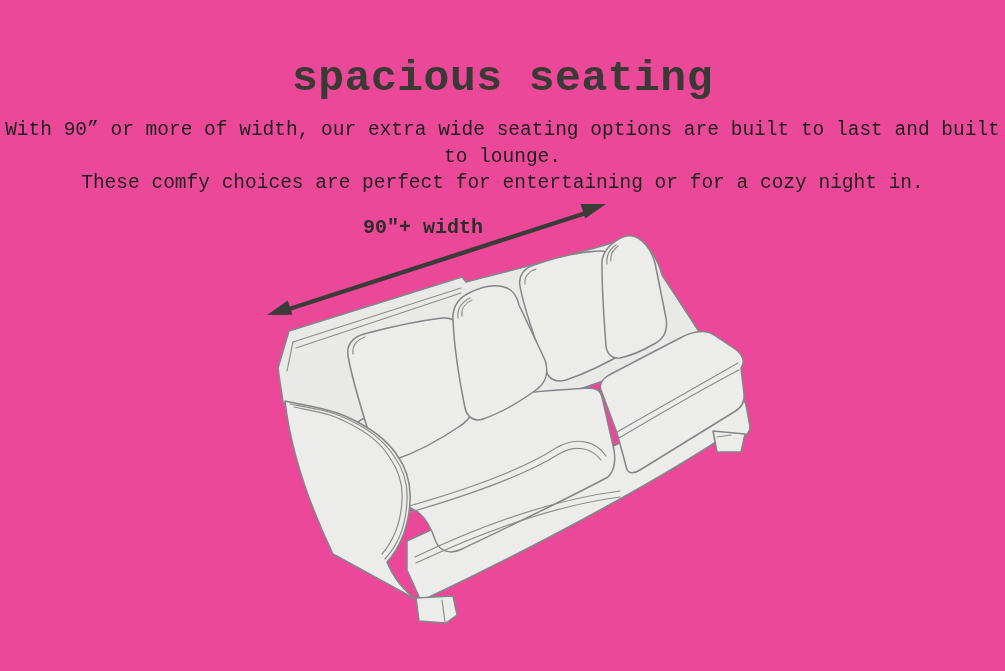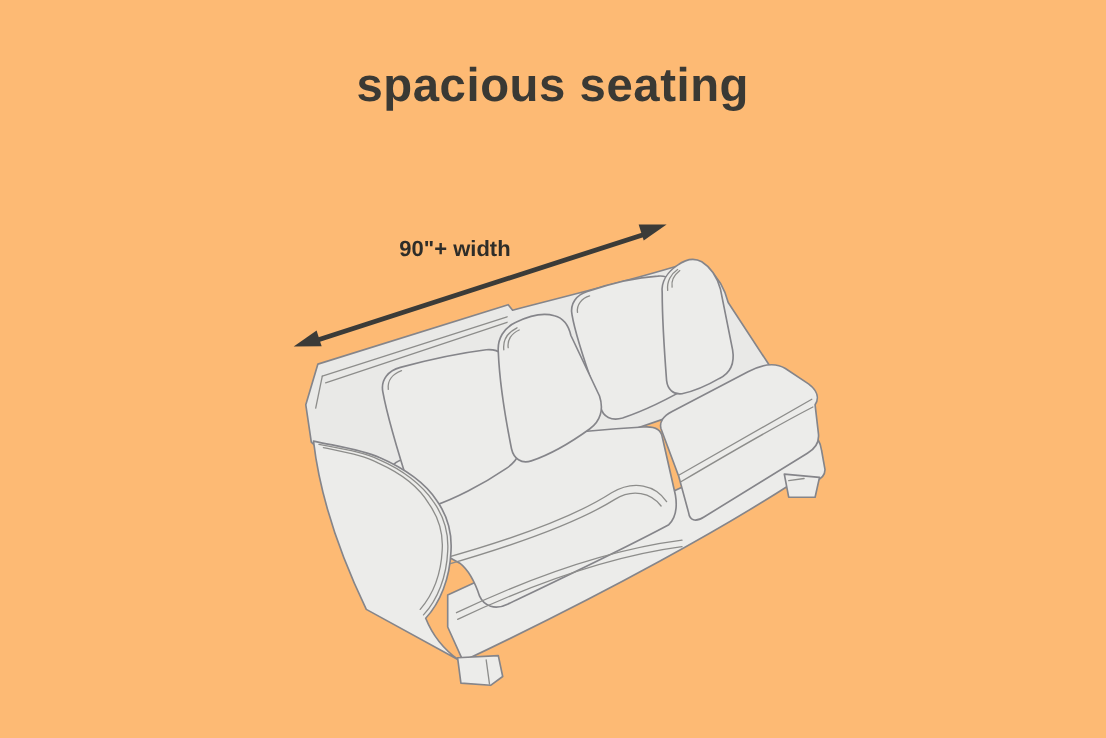--- a/index.html
+++ b/index.html
@@ -1,21 +1,21 @@
 <!DOCTYPE html>
 <html><head>
 <meta charset="utf-8">
 <style>
   html,body{margin:0;padding:0;background:#ffffff;}
   .page{
     position:relative;
     width:1005px;height:671px;
-    background:#fdba74;
+    background:#ec4899;
     overflow:hidden;
-    font-family:Liberation Sans, sans-serif;
+    font-family:Liberation Mono, monospace;
   }
   .title{
     position:absolute;left:0;right:0;top:54px;
     text-align:center;
     font-size:43px;font-weight:700;
     letter-spacing:0.5px;
     color:#3a3934;
   }
   .subtitle{
     position:absolute;left:0;right:0;top:117px;
@@ -38,20 +38,24 @@
   .arrowline{fill:none;stroke:#3b3b38;stroke-width:4.4;stroke-linecap:round;}
   .arrowhead{fill:#3b3b38;stroke:none;}
 </style>
 </head>
 <body>
 
 <div class="page">
 
   <div class="title">spacious seating</div>
 
+  <div class="subtitle">
+    <div>With 90” or more of width, our extra wide seating options are built to last and built to lounge.</div>
+    <div>These comfy choices are perfect for entertaining or for a cozy night in.</div>
+  </div>
 
   <div class="figure">
     <svg width="1005" height="671" viewBox="0 0 1005 671" aria-hidden="true">
 
       <g>
         <path class="arrowline" d="M286,310 L589,212"></path>
         <polygon class="arrowhead" points="267,315 292.4,314.8 287.8,300.4"></polygon>
         <polygon class="arrowhead" points="606,204 585.2,218.6 580.6,204.1"></polygon>
       </g>
 

